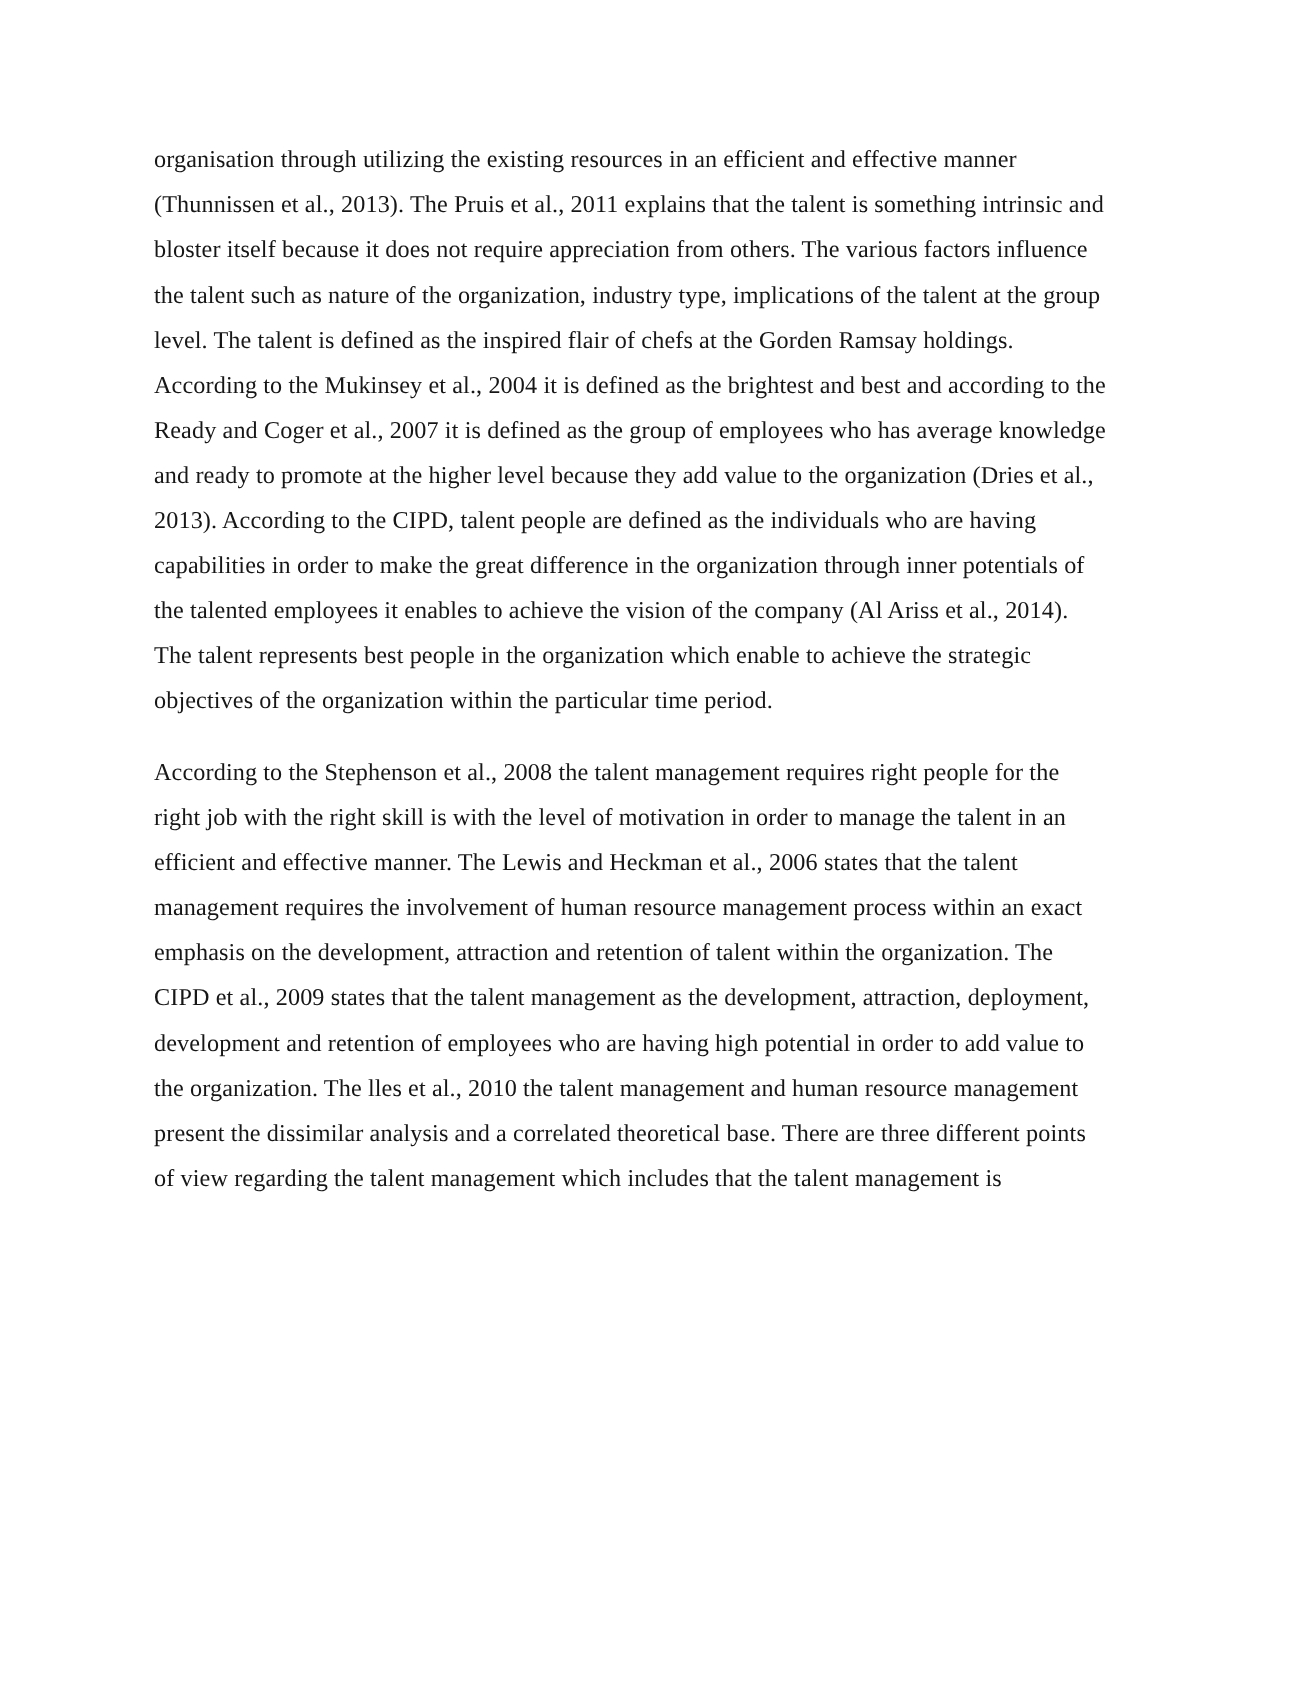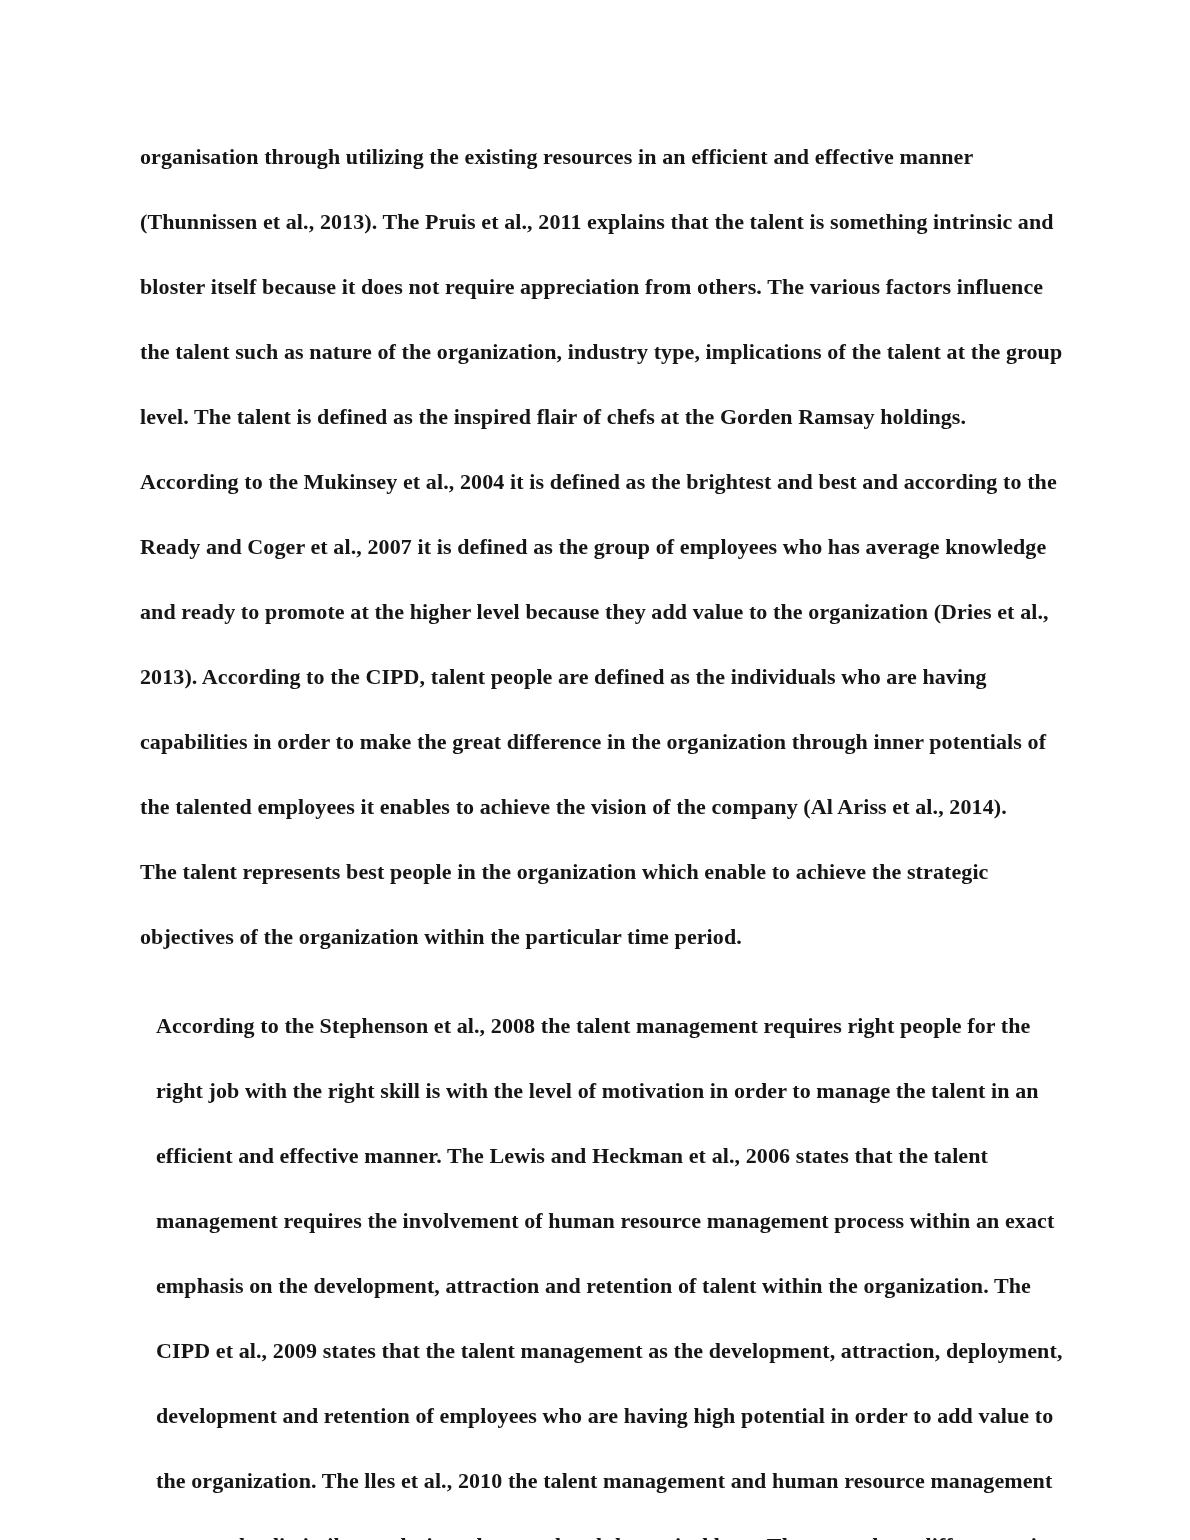--- a/index.html
+++ b/index.html
@@ -23,29 +23,27 @@
     background: #ffffff;
   }
   .page-content {
     position: absolute;
     left: 140px;
     top: 124px;
     width: 920px;
   }
   .paragraph {
     font-size: 22px;
-    line-height: 65px;
+    line-height: 41px;
     color: #161616;
     white-space: pre; 
     letter-spacing: 0.1px;
-    font-weight: bold;
   }
   .paragraph + .paragraph {
     margin-top: 24px;
-    margin-left: 16px;
   }
 </style>
 </head>
 <body>
 
 <div class="page">
   <div class="page-content">
     <div class="paragraph">organisation through utilizing the existing resources in an efficient and effective manner
 (Thunnissen et al., 2013). The Pruis et al., 2011 explains that the talent is something intrinsic and
 bloster itself because it does not require appreciation from others. The various factors influence

